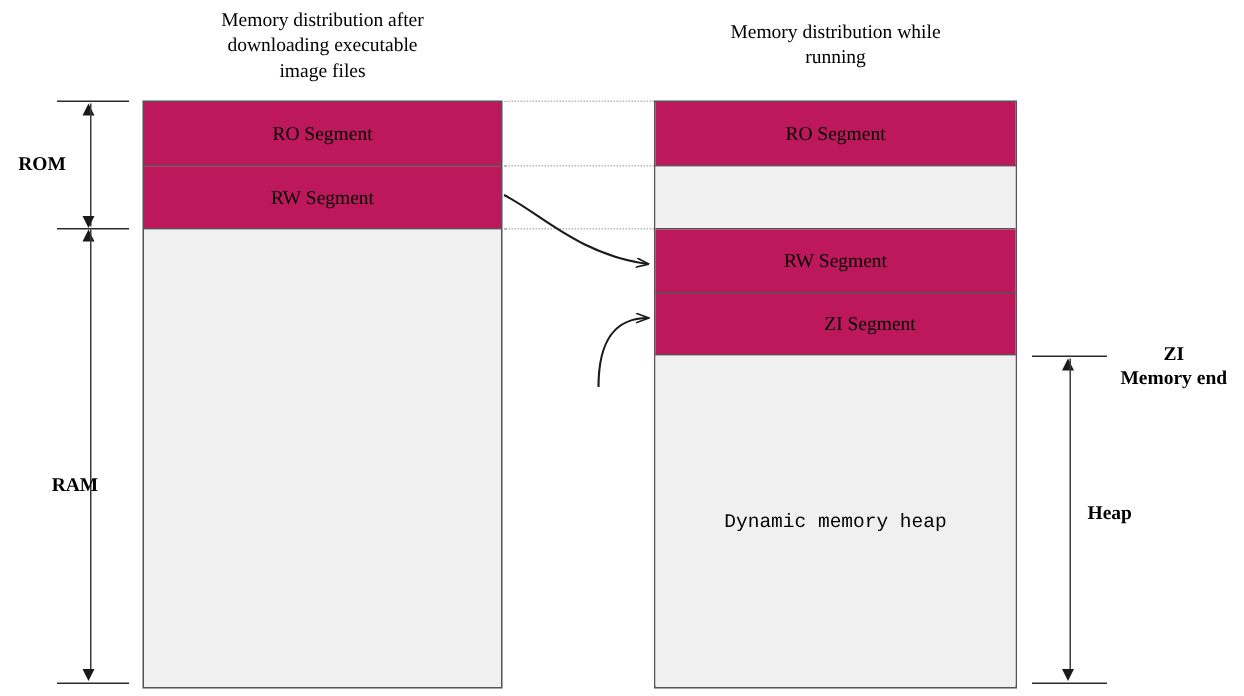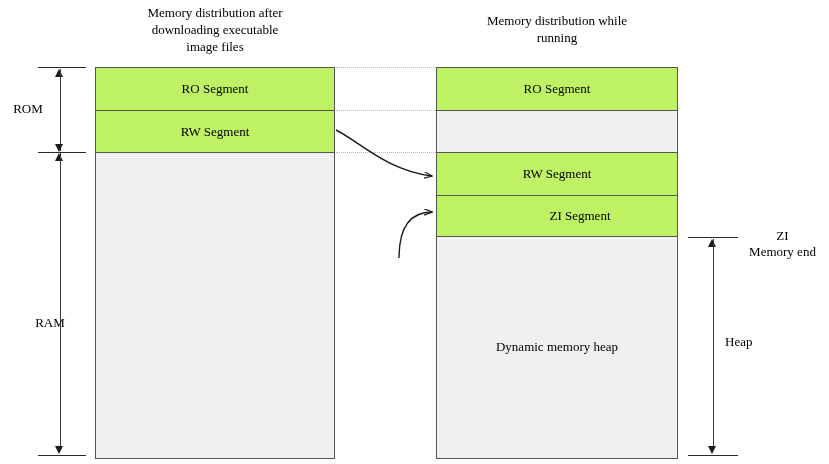--- a/index.html
+++ b/index.html
@@ -44,42 +44,42 @@
     left: 0;
     width: 100%;
     box-sizing: border-box;
     display: flex;
     align-items: center;
     justify-content: center;
     font-size: 13px;
     color: #000;
   }
   .seg.filled {
-    background: #bef264;
+    background: #be185d;
     border-bottom: 1.6px solid #555555;
   }
   .seg.blank {
     background: #f0f0f0;
     border-bottom: 1.6px solid #555555;
   }
   .seg.open {
     background: #f0f0f0;
   }
 
   
   #seg-l-ro   { top: 0px;   height: 43px; }
   #seg-l-rw   { top: 43px;  height: 42px; }
   #seg-l-free { top: 85px;  height: 304px; }
 
   
   #seg-r-ro   { top: 0px;   height: 43px; }
   #seg-r-gap  { top: 43px;  height: 42px; }
   #seg-r-rw   { top: 85px;  height: 43px; }
   #seg-r-zi   { top: 128px; height: 41px; padding-left: 46px; }
-  #seg-r-heap { top: 169px; height: 220px; }
+  #seg-r-heap { top: 169px; height: 220px; font-family: Liberation Mono, monospace; }
 
   
   .guide {
     position: absolute;
     left: 336px;
     width: 100px;
     height: 0;
     border-top: 1px dotted #b8b8b8;
   }
   #guide-1 { top: 67px;  }
@@ -107,20 +107,21 @@
   .arrowhead.up   { border-bottom: 8px solid #1a1a1a; }
   .arrowhead.down { border-top: 8px solid #1a1a1a; }
 
   .dim-label {
     position: absolute;
     font-size: 13px;
     text-align: center;
     color: #000;
     white-space: pre-line;
     line-height: 16px;
+    font-weight: bold;
   }
 
   
   #connectors {
     position: absolute;
     left: 0; top: 0;
     width: 829px; height: 464px;
     pointer-events: none;
   }
 </style>

